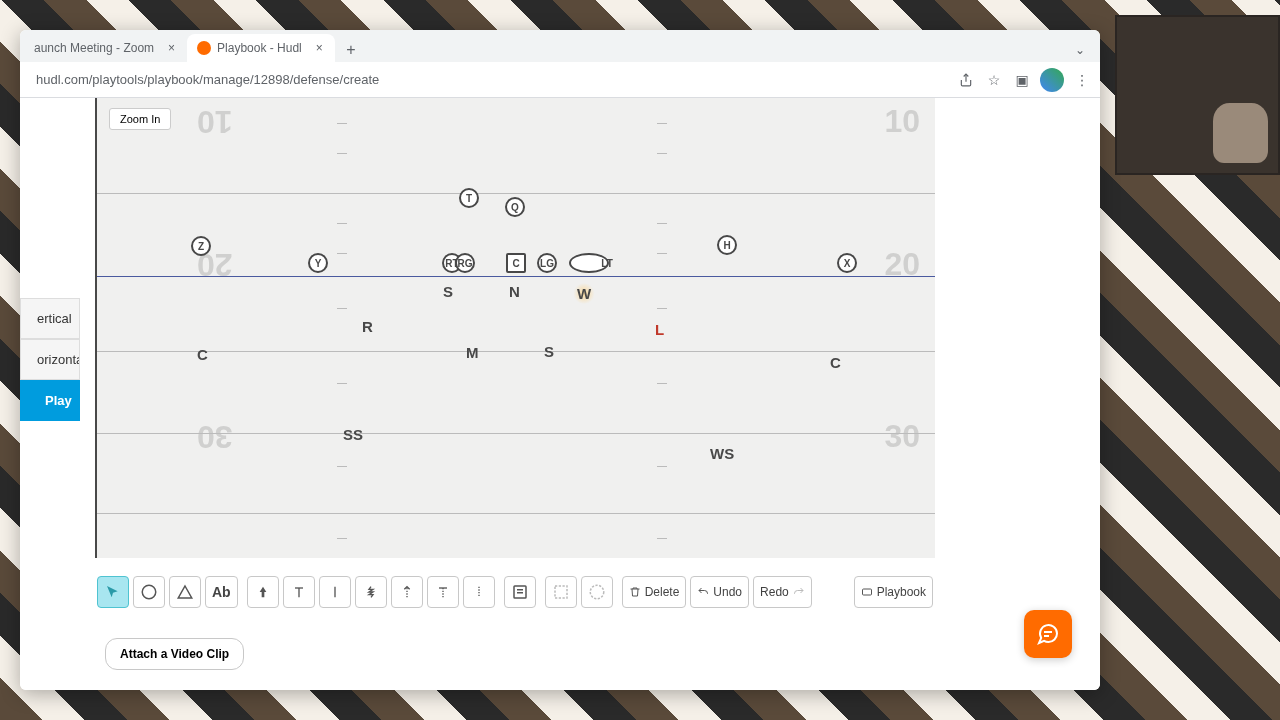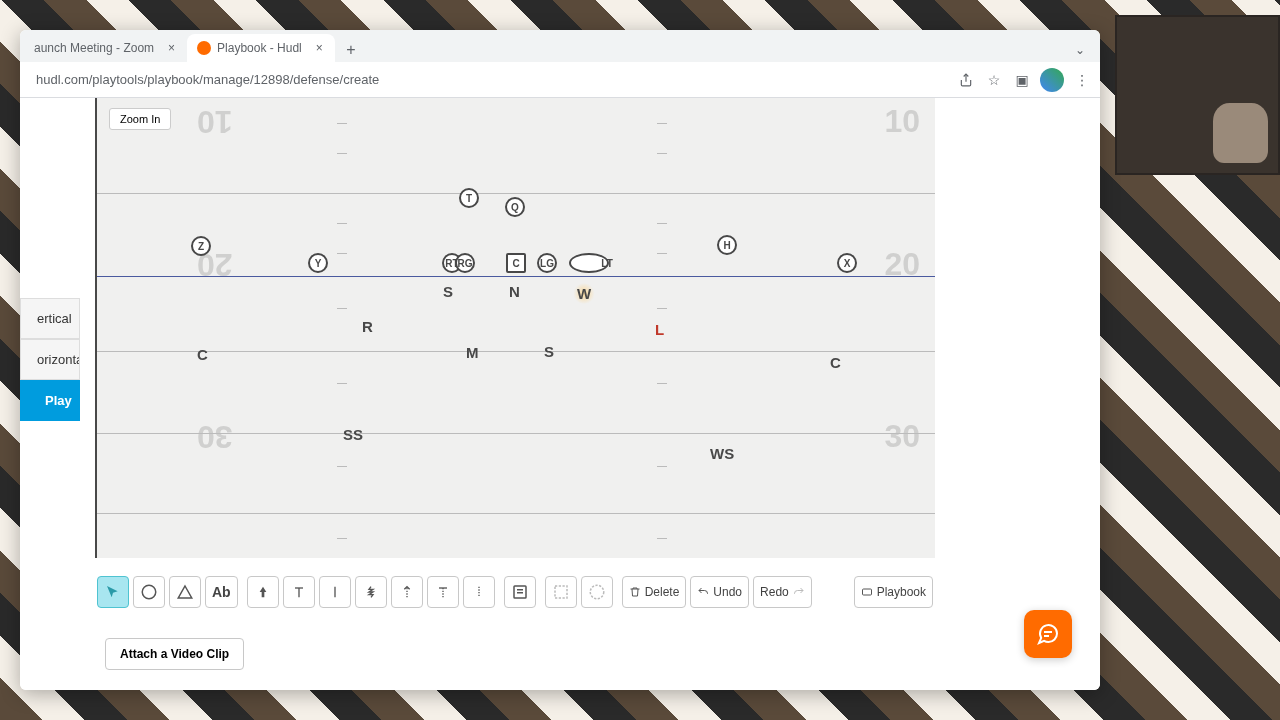--- a/index.html
+++ b/index.html
@@ -32,21 +32,21 @@
 .player.square { border-radius: 2px; }
 .def-label { position: absolute; font-size: 15px; font-weight: bold; color: #484848; cursor: move; }
 .def-label.red { color: #c0392b; }
 .def-label.selected { color: #484848; background: radial-gradient(circle, rgba(255,200,100,0.6), transparent 70%); }
 .toolbar { position: absolute; left: 75px; top: 468px; width: 840px; height: 42px; display: flex; align-items: flex-end; gap: 4px; padding: 0 2px; }
 .tool-btn { height: 32px; min-width: 32px; padding: 0 6px; border: 1px solid #c8c8c8; background: #fff; border-radius: 4px; display: flex; align-items: center; justify-content: center; cursor: pointer; font-size: 14px; color: #444; }
 .tool-btn.active { background: #a8e6f0; border-color: #4fc3d1; }
 .tool-btn.text-btn { font-size: 12px; gap: 4px; }
 .tool-btn.disabled { color: #404040; cursor: default; }
 .tool-sep { width: 1px; }
-.attach-btn { position: absolute; left: 85px; top: 540px; padding: 8px 14px; background: #fff; border: 1px solid #c8c8c8; border-radius: 4px; font-size: 12px; font-weight: bold; cursor: pointer; }
+.attach-btn { position: absolute; left: 85px; top: 540px; padding: 8px 14px; background: #fff; border: 1px solid #c8c8c8; border-radius: 12px; font-size: 12px; font-weight: bold; cursor: pointer; }
 .table-header { position: absolute; left: 75px; top: 590px; width: 840px; display: flex; font-size: 13px; font-weight: bold; color: #333; }
 .th { padding: 4px 8px; }
 .chat-btn { position: absolute; right: 28px; bottom: 32px; width: 48px; height: 48px; background: #FF6B00; border-radius: 10px; display: flex; align-items: center; justify-content: center; cursor: pointer; box-shadow: 0 2px 8px rgba(0,0,0,0.2); }
 .webcam { position: absolute; right: 0; top: 15px; width: 165px; height: 160px; background: #3a332d; z-index: 2; border: 2px solid #2a2522; }
 .webcam::before { content: ''; position: absolute; right: 10px; bottom: 10px; width: 55px; height: 60px; background: #9a8a7a; border-radius: 30% 30% 20% 20%; }
 svg { display: block; }
 </style>
 </head>
 <body>
 

